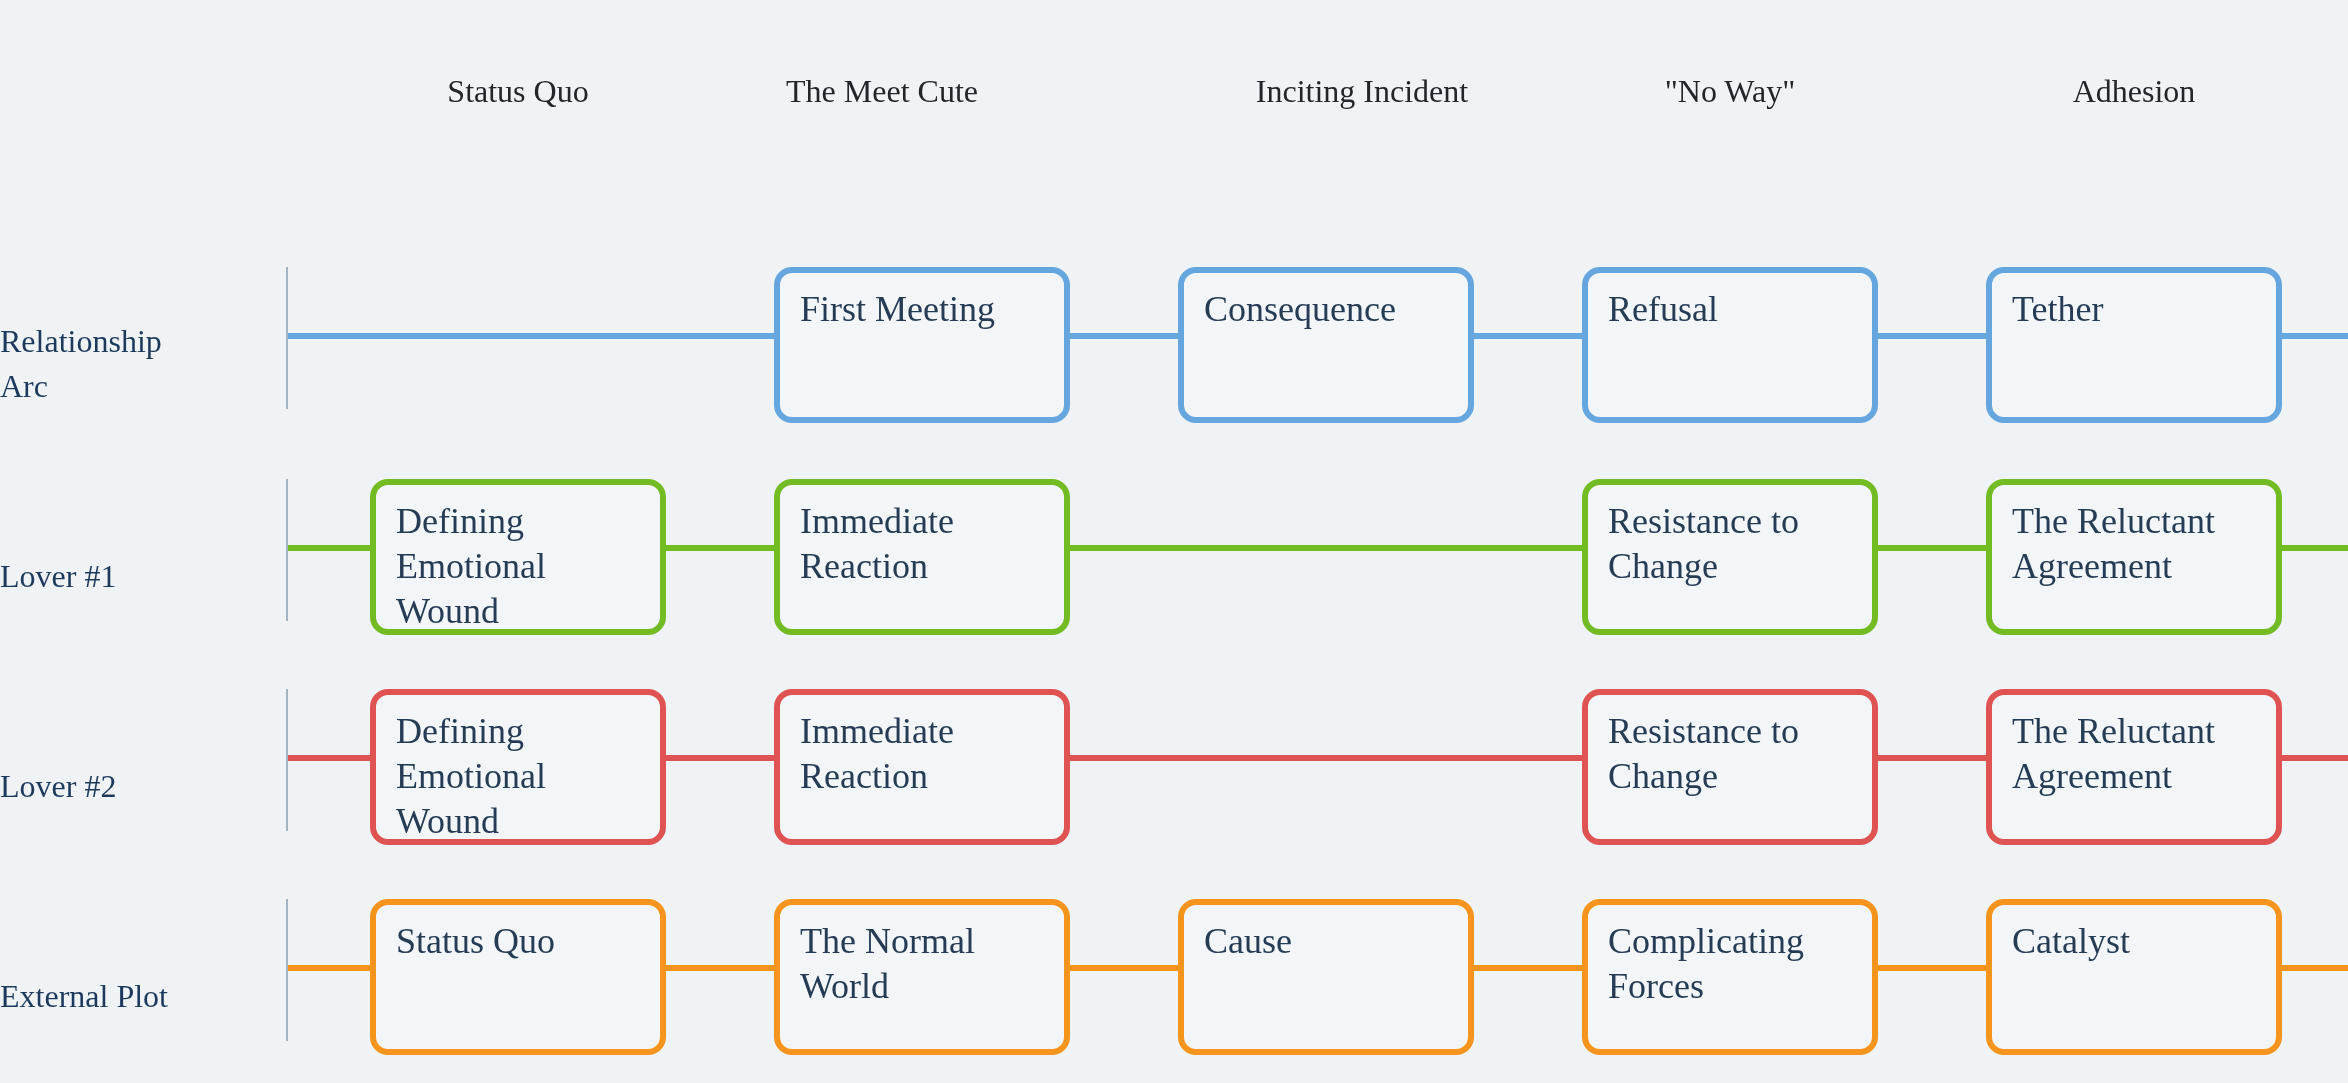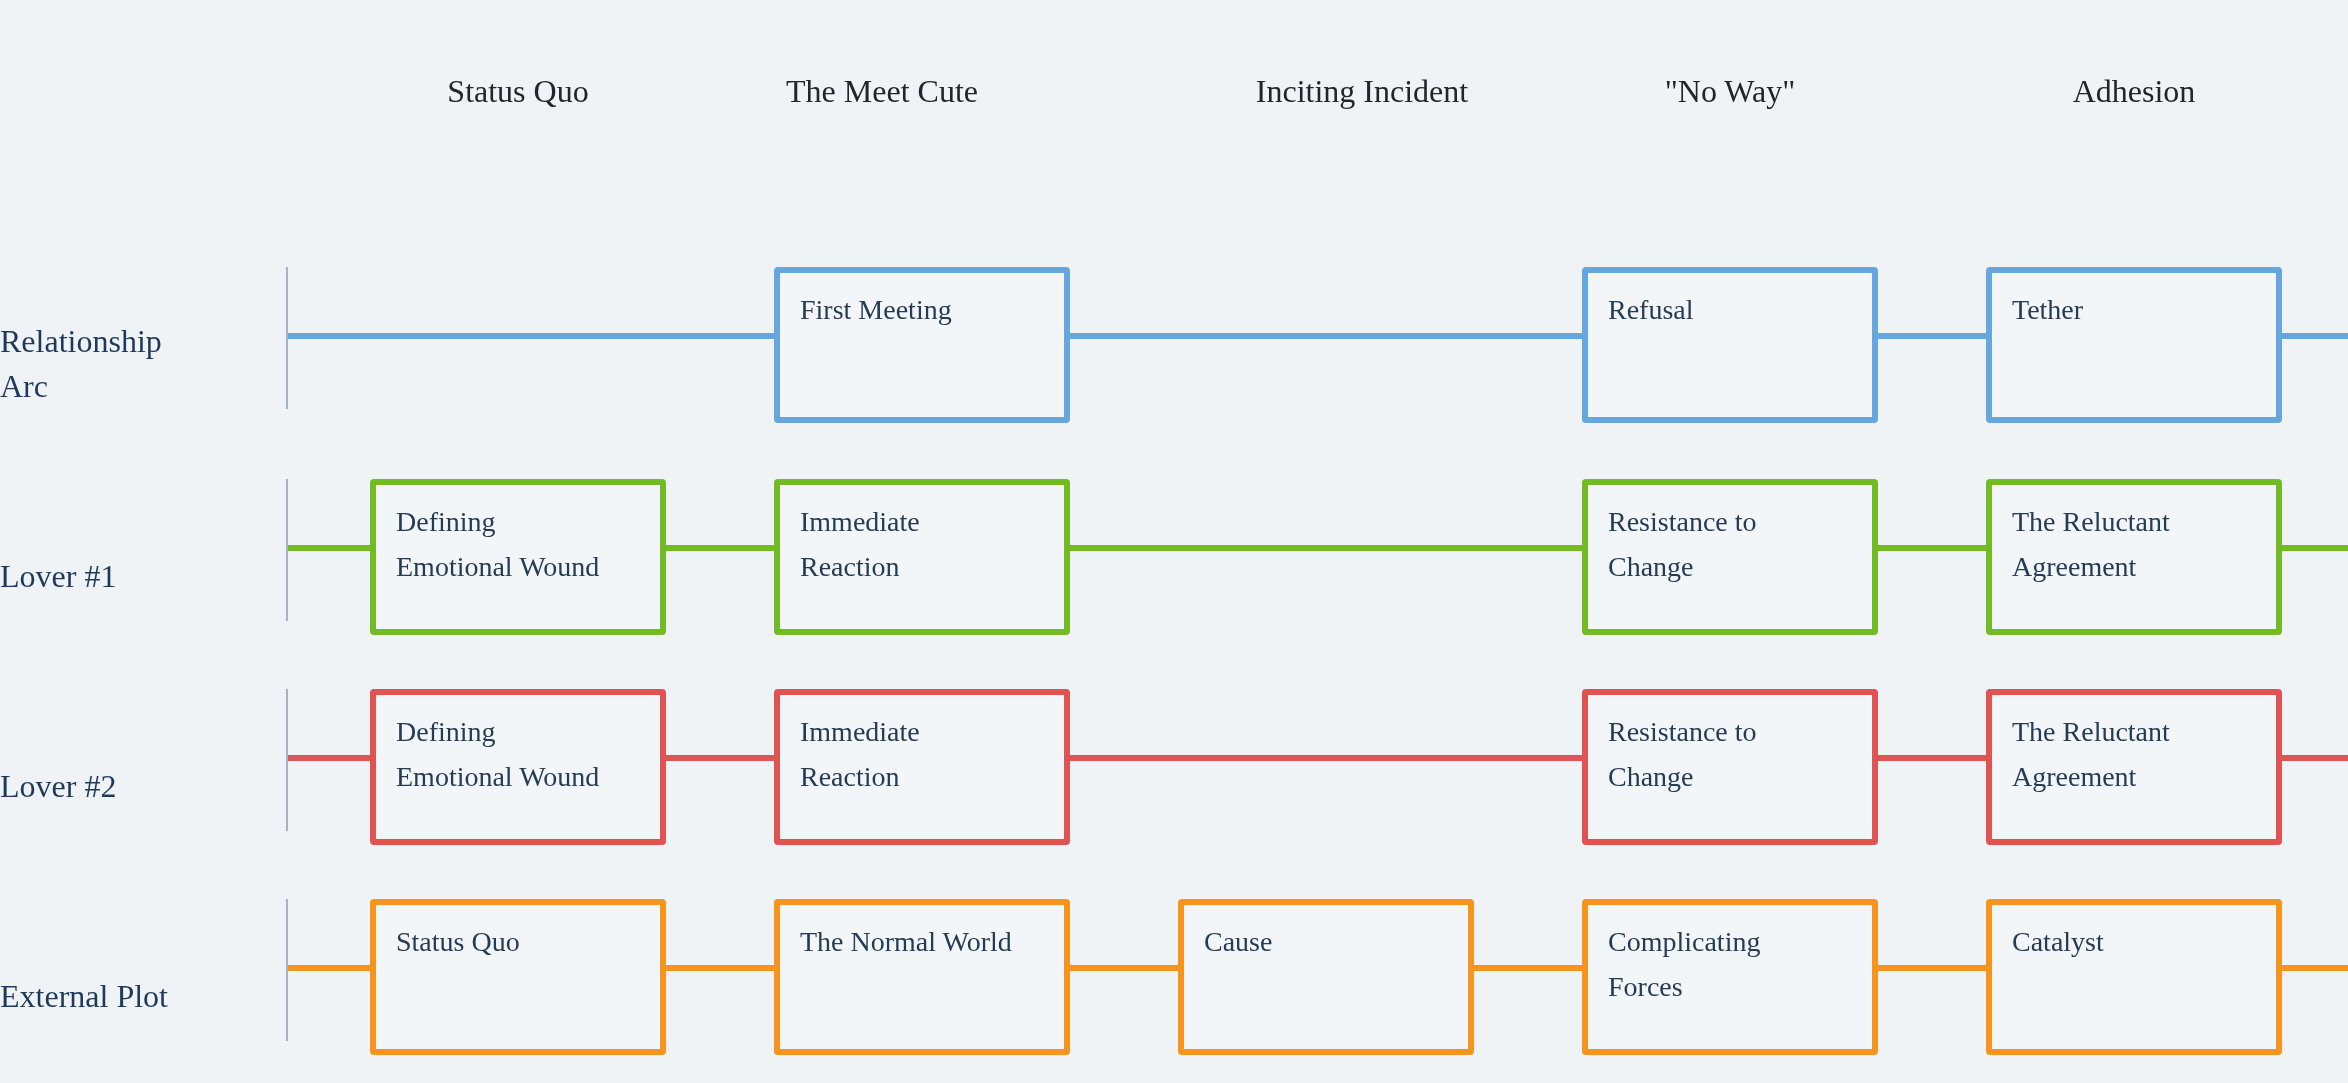--- a/index.html
+++ b/index.html
@@ -58,24 +58,24 @@
   .lane-line{
     position:absolute;left:288px;right:0;top:66px;height:6px;
     background:var(--accent);
   }
 
   
   .card{
     position:absolute;top:0;width:296px;height:156px;
     box-sizing:border-box;
     border:6px solid var(--accent);
-    border-radius:4px;
+    border-radius:18px;
     background:var(--card_fill);
     padding:14px 16px 0 20px;
-    font-size:28px;line-height:45px;
+    font-size:36px;line-height:45px;
     color:var(--card_text);
     white-space:pre-line;
     cursor:pointer;
   }
   .c0{left:370px}.c1{left:774px}.c2{left:1178px}.c3{left:1582px}.c4{left:1986px}
 </style>
 </head>
 <body>
 
 <div class="canvas">
@@ -85,20 +85,21 @@
   <div class="col-header ch2">Inciting Incident</div>
   <div class="col-header ch3">"No Way"</div>
   <div class="col-header ch4">Adhesion</div>
 
   <div class="lane lane-0 lane-blue">
     <div class="lane-label">Relationship
 Arc</div>
     <div class="lane-divider"></div>
     <div class="lane-line"></div>
     <div class="card c1">First Meeting</div>
+    <div class="card c2">Consequence</div>
     <div class="card c4">Tether</div>
     <div class="card c3">Refusal</div>
   </div>
 
   <div class="lane lane-1 lane-green">
     <div class="lane-label">Lover #1</div>
     <div class="lane-divider"></div>
     <div class="lane-line"></div>
     <div class="card c0">Defining
 Emotional Wound</div>

